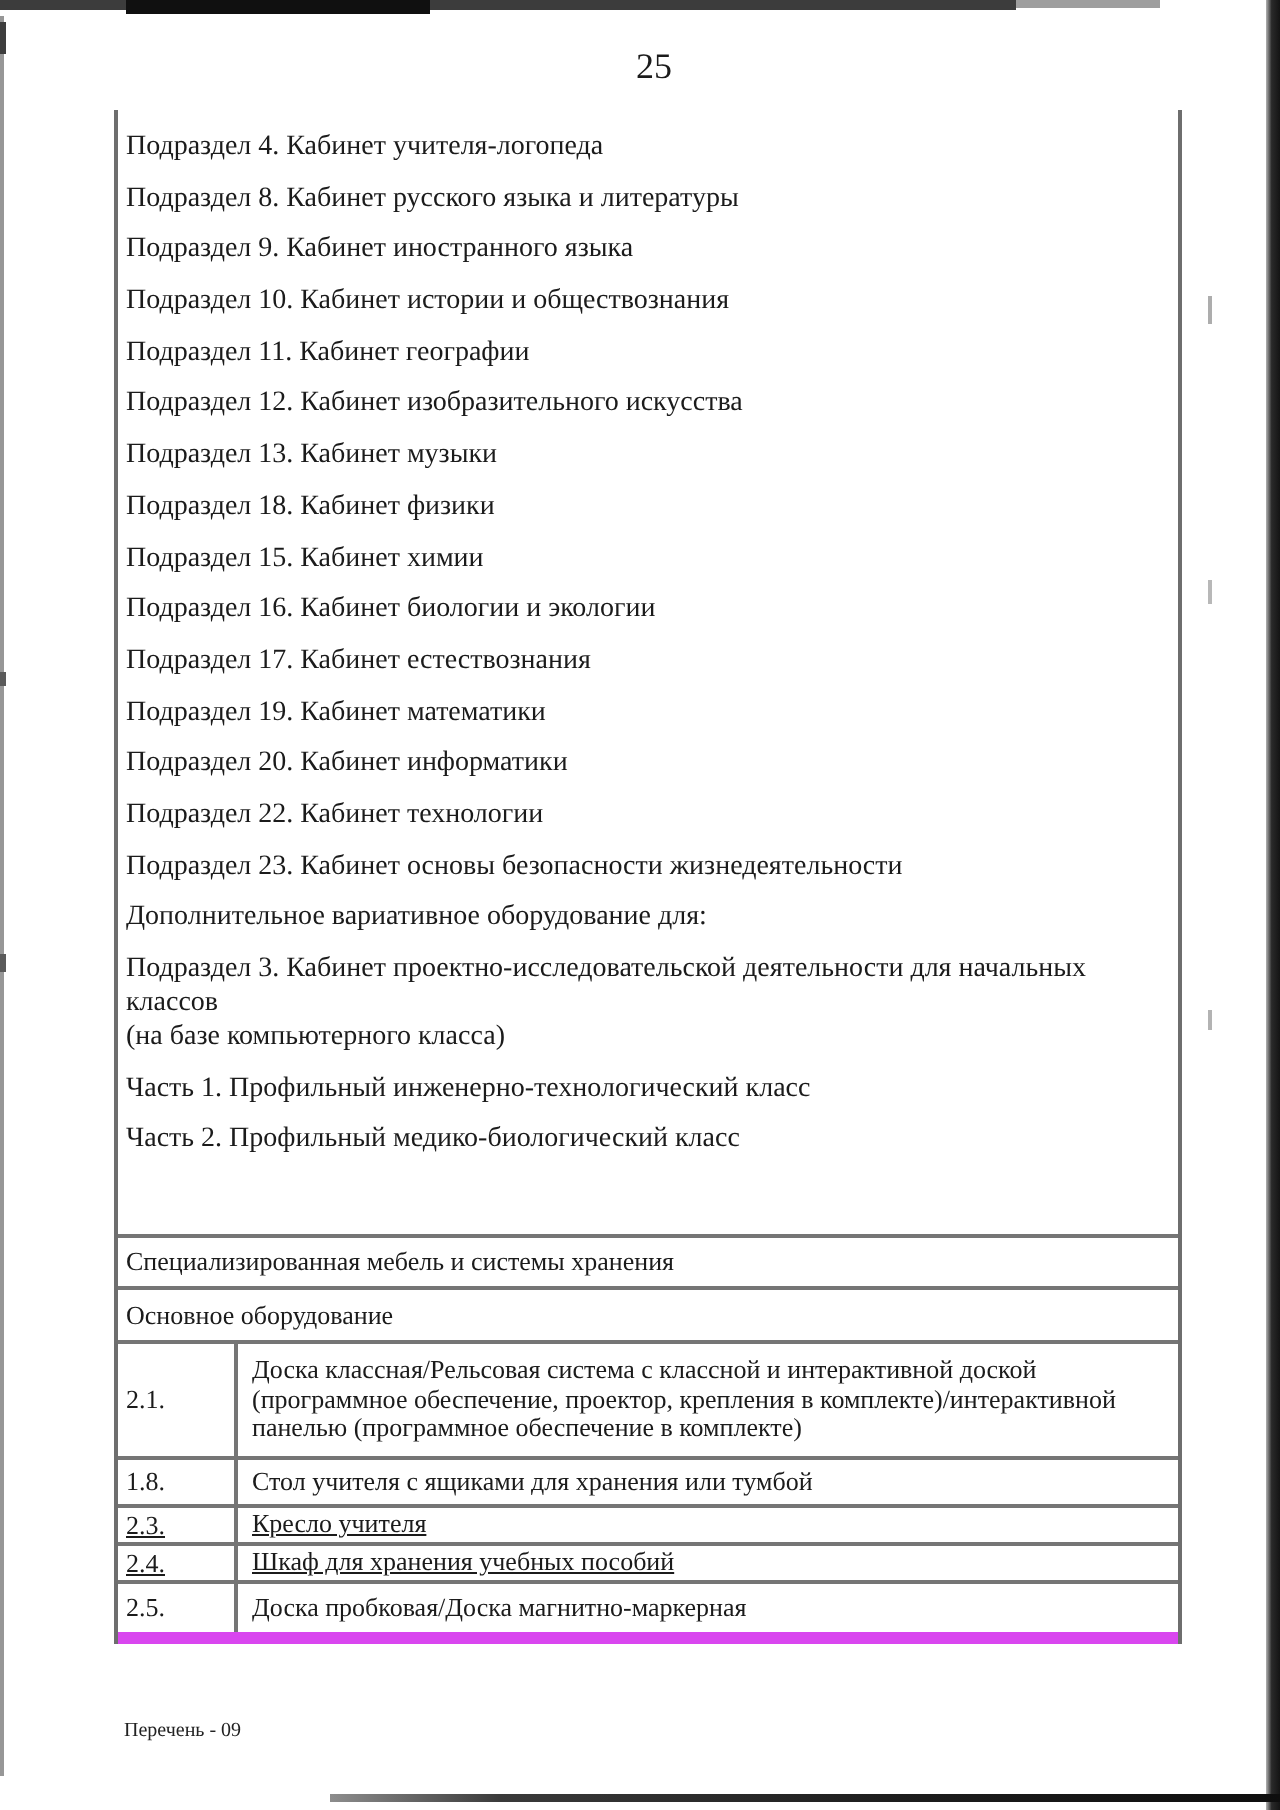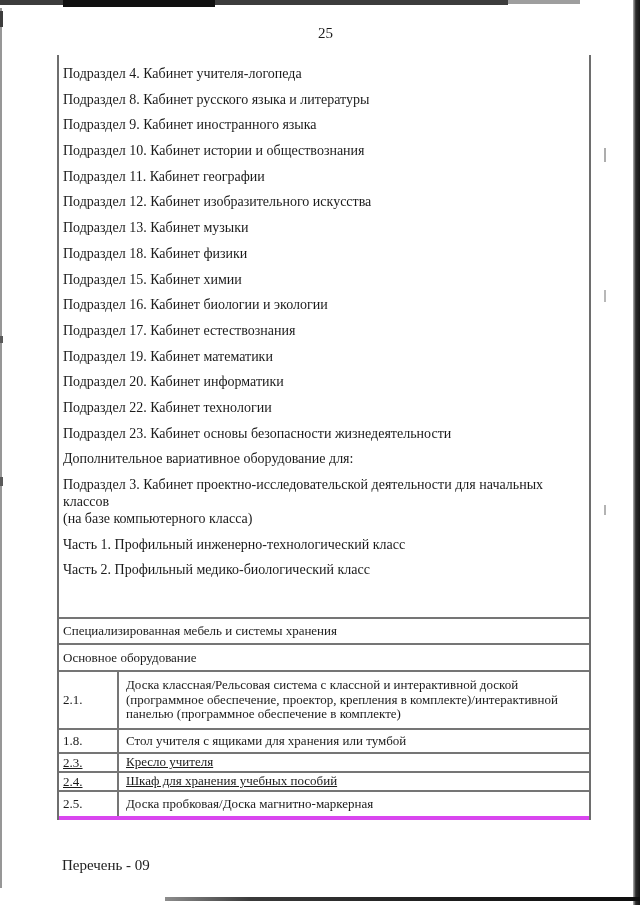--- a/index.html
+++ b/index.html
@@ -25,25 +25,25 @@
   .left-tick-3    { left:0;    top:477px; width:3px; height:9px;  background:#5a5a5a; }
   .right-tick-1   { left:604px;top:148px; width:2px; height:14px; background:#adadad; }
   .right-tick-2   { left:604px;top:290px; width:2px; height:12px; background:#b8b8b8; }
   .right-tick-3   { left:604px;top:505px; width:2px; height:10px; background:#b3b3b3; }
   .bottom-line    { left:165px;top:897px; width:475px; height:4px;
                     background:linear-gradient(to right,#8d8d8d 0,#3a3a3a 18%,#1d1d1d 60%,#0e0e0e 100%); }
 
   
   .pagenum {
     left:318px; top:25px;
-    font-size:15px; line-height:16px;
+    font-size:18px; line-height:16px;
   }
   .footer {
     left:62px; top:860px;
-    font-size:15px; line-height:11px; color:#222;
+    font-size:10px; line-height:11px; color:#222;
   }
 
   
   .doc {
     left:57px; top:55px; width:534px;
     box-sizing:border-box;
     border-left:2px solid #6e6e6e;
     border-right:2px solid #6e6e6e;
     background:#fff;
   }
@@ -51,21 +51,21 @@
     box-sizing:border-box;
     height:562px;
     padding:10px 26px 0 4px;
     overflow:hidden;
   }
   .upper p {
     margin:0 0 8.7px 0;
     font-size:14px; line-height:17px;
     white-space:pre-line;
   }
-  .rows { border-bottom:4px solid #d946ef; }
+  .rows { border-bottom:6px solid #d946ef; }
   .row {
     box-sizing:border-box;
     border-top:2px solid #757575;
     display:flex; align-items:stretch;
     font-size:13px;
   }
   .row.hdr { align-items:center; padding-left:4px; }
   .h-26 { height:26px; }
   .h-27 { height:27px; }
   .h-58 { height:58px; }

